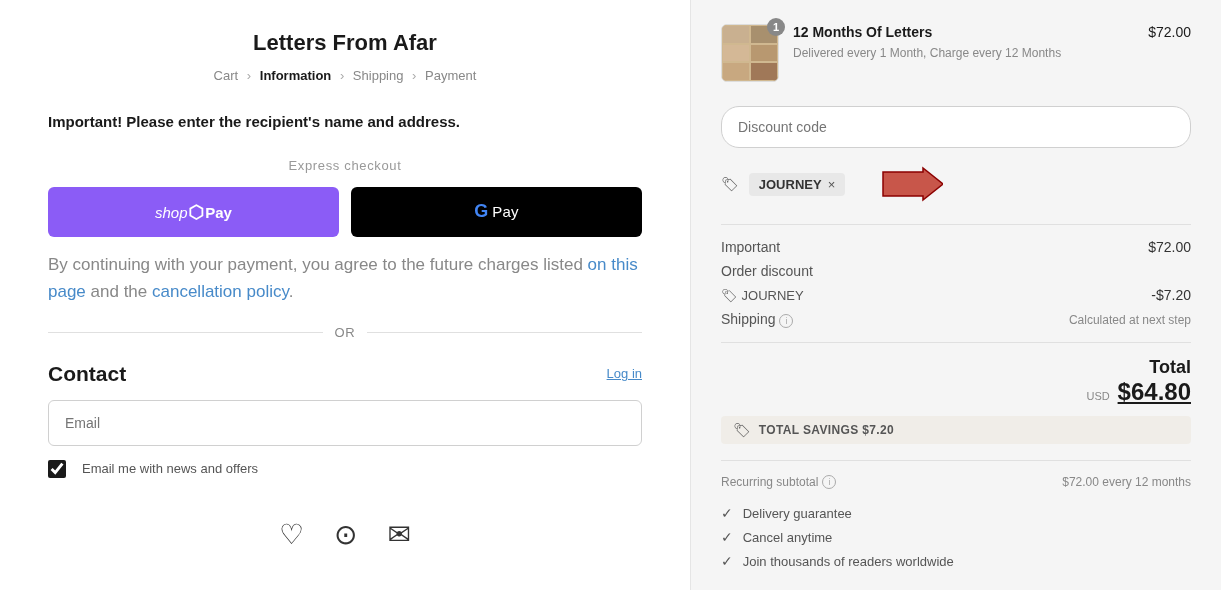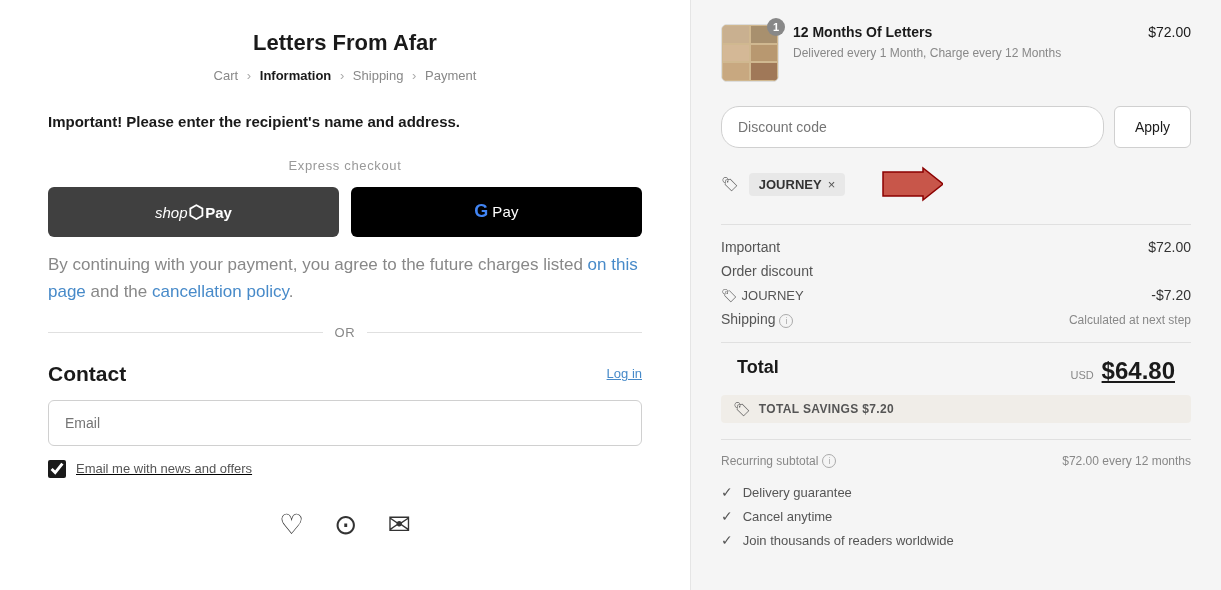--- a/index.html
+++ b/index.html
@@ -67,21 +67,21 @@
     }
 
     .express-buttons {
       display: flex;
       gap: 12px;
       margin-bottom: 14px;
     }
 
     .shop-pay-btn {
       flex: 1;
-      background: #404040;
+      background: #8b5cf6;
       color: #fff;
       border: none;
       border-radius: 6px;
       padding: 14px 20px;
       font-size: 16px;
       font-weight: 600;
       cursor: pointer;
       display: flex;
       align-items: center;
       justify-content: center;
@@ -186,23 +186,22 @@
       padding: 14px 16px;
       font-size: 14px;
       color: #aaa;
       margin-bottom: 14px;
       outline: none;
     }
 
     .checkbox-row {
       display: flex;
       align-items: center;
-      gap: 10px;
-      margin-bottom: 30px;
-      text-decoration: underline;
+      gap: 16px;
+      margin-bottom: 40px;
     }
 
     .checkbox-row input[type="checkbox"] {
       width: 18px;
       height: 18px;
       accent-color: #1a1a1a;
       cursor: pointer;
     }
 
     .checkbox-row label {
@@ -410,22 +409,23 @@
 
     .summary-line.shipping-line .shipping-info {
       font-size: 12px;
       color: #888;
       text-align: right;
     }
 
     .total-line {
       display: flex;
       justify-content: space-between;
-      align-items: flex-start;
-      margin: 10px 16px;
+      align-items: flex-end;
+      margin: 10px 0;
+      flex-direction: column;
     }
 
     .total-label {
       font-size: 18px;
       font-weight: 700;
       color: #1a1a1a;
     }
 
     .total-value {
       font-size: 11px;
@@ -591,21 +591,20 @@
     </div>
     <div class="product-info">
       <div class="product-name">12 Months Of Letters</div>
       <div class="product-meta">Delivered every 1 Month, Charge every 12 Months</div>
     </div>
     <div class="product-price">$72.00</div>
   </div>
 
   <div class="discount-row">
     <input class="discount-input" type="text" placeholder="Discount code" style="">
-    <button class="apply-btn">Apply</button>
   </div>
 
   <div class="applied-code-row">
     <span class="tag-icon">🏷</span>
     <div class="code-badge">
       <span>JOURNEY</span>
       <span class="remove-x">×</span>
     </div>
 
     <svg class="arrow-svg" width="80" height="40" viewBox="0 0 80 40">

